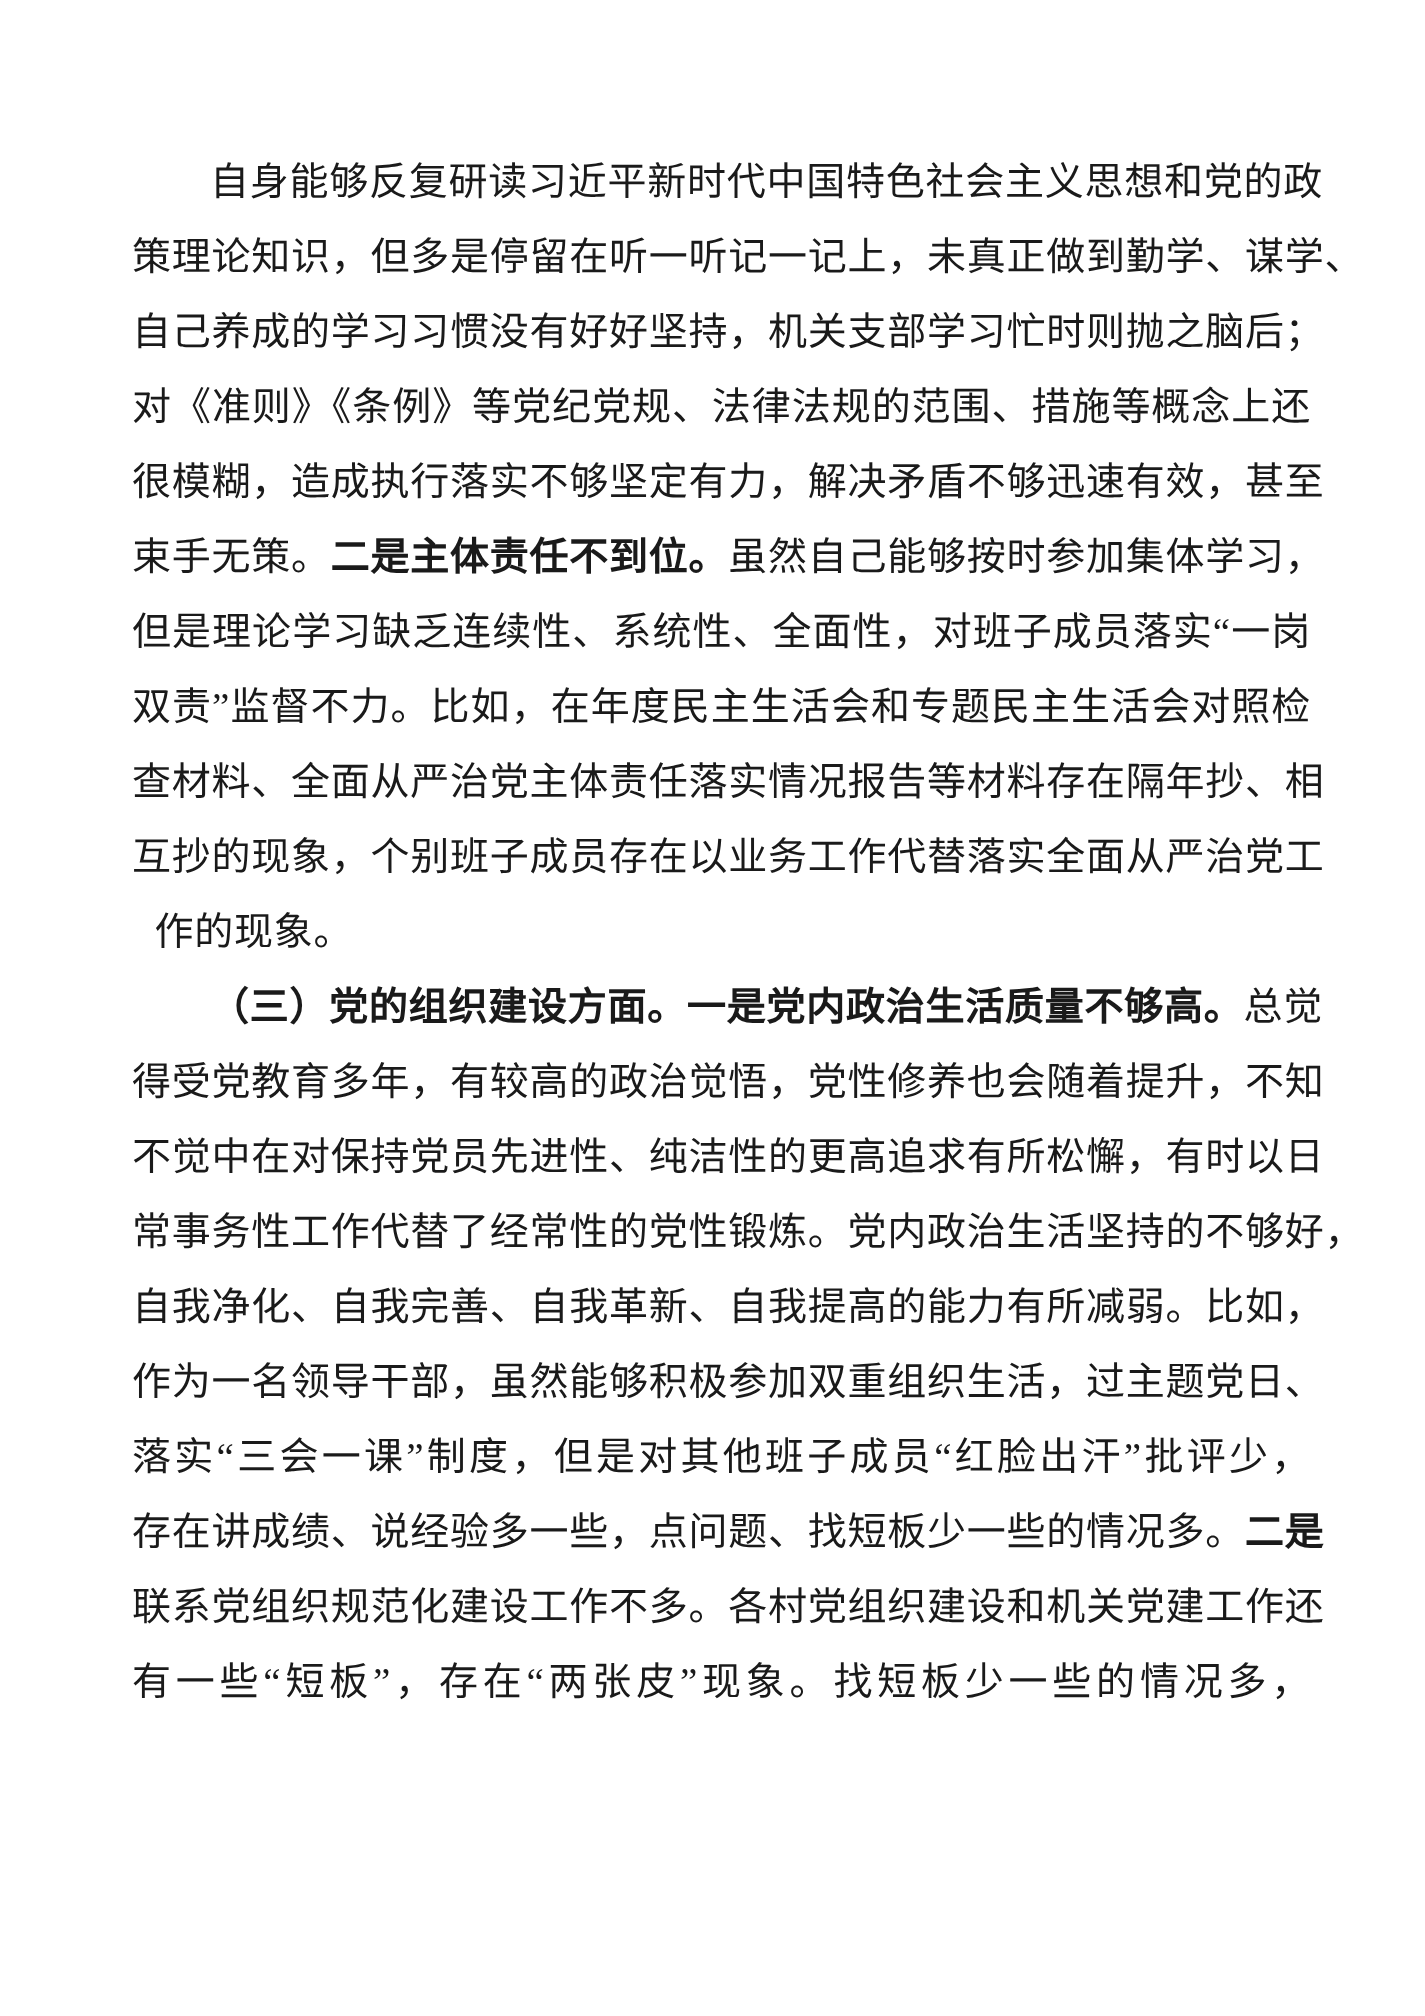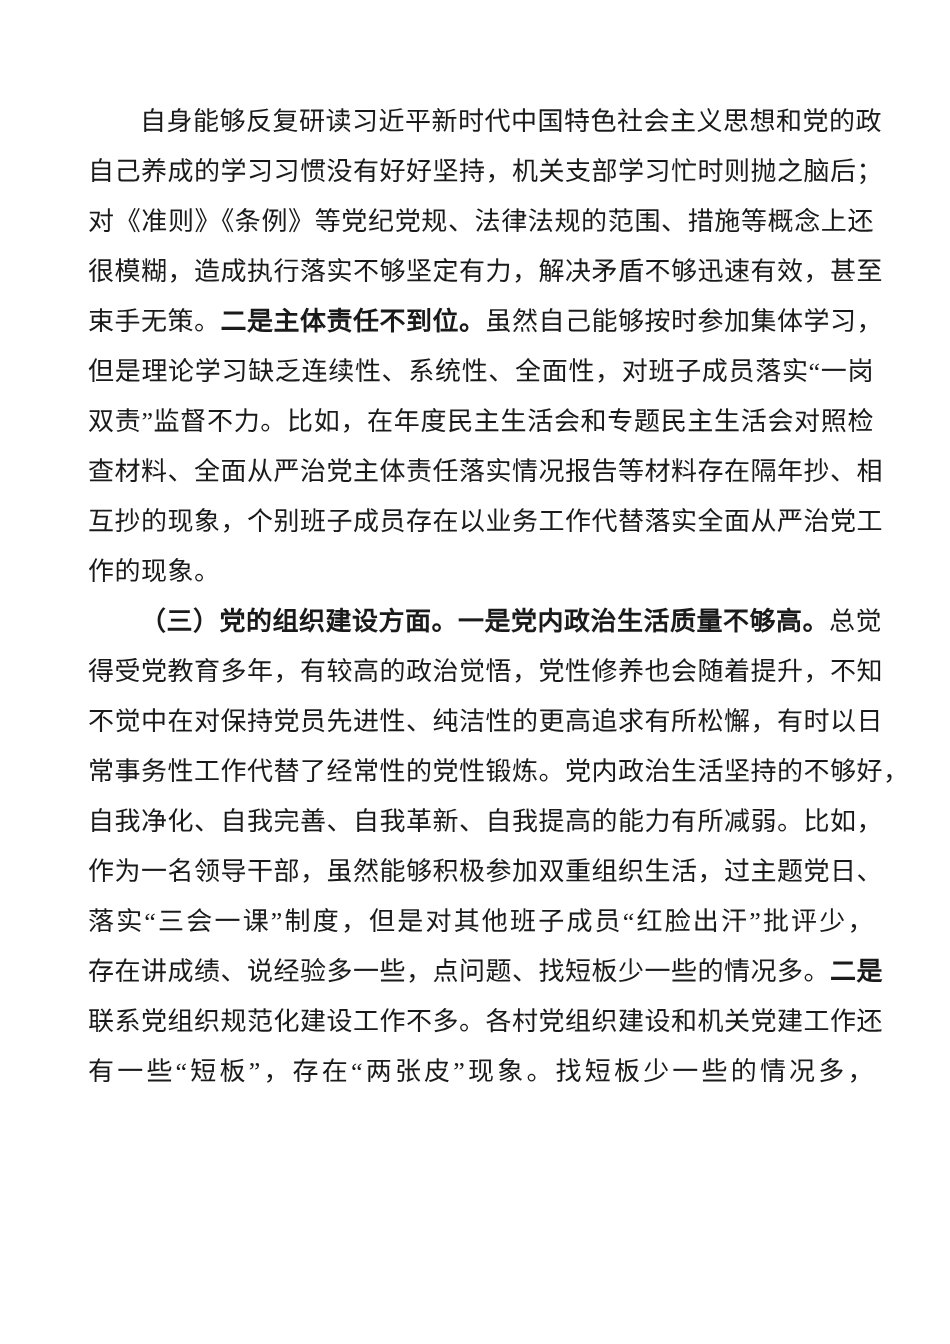--- a/index.html
+++ b/index.html
@@ -27,31 +27,32 @@
     height: 50px;
     white-space: nowrap;
     text-align: justify;
     text-align-last: justify;
     text-justify: inter-character;
     letter-spacing: 0.5px;
   }
   
   .line.indent { text-indent: 2em; }
   
-  .line.pend { text-align-last: left; }
+  .line.pend { text-align-last: left; margin-left: 15px; }
   .seg { font-weight: 400; }
   .seg.bold { font-weight: 700; }
 </style>
 </head>
 <body>
 
 <div class="page">
 
   <div>
     <div class="line indent"><span class="seg">自身能够反复研读习近平新时代中国特色社会主义思想和党的政</span></div>
+    <div class="line"><span class="seg">策理论知识，但多是停留在听一听记一记上，未真正做到勤学、谋学、</span></div>
     <div class="line"><span class="seg">自己养成的学习习惯没有好好坚持，机关支部学习忙时则抛之脑后；</span></div>
     <div class="line"><span class="seg">对《准则》《条例》等党纪党规、法律法规的范围、措施等概念上还</span></div>
     <div class="line"><span class="seg">很模糊，造成执行落实不够坚定有力，解决矛盾不够迅速有效，甚至</span></div>
     <div class="line"><span class="seg">束手无策。</span><span class="seg bold">二是主体责任不到位。</span><span class="seg">虽然自己能够按时参加集体学习，</span></div>
     <div class="line"><span class="seg">但是理论学习缺乏连续性、系统性、全面性，对班子成员落实“一岗</span></div>
     <div class="line"><span class="seg">双责”监督不力。比如，在年度民主生活会和专题民主生活会对照检</span></div>
     <div class="line"><span class="seg">查材料、全面从严治党主体责任落实情况报告等材料存在隔年抄、相</span></div>
     <div class="line"><span class="seg">互抄的现象，个别班子成员存在以业务工作代替落实全面从严治党工</span></div>
     <div class="line pend"><span class="seg">作的现象。</span></div>
   </div>

